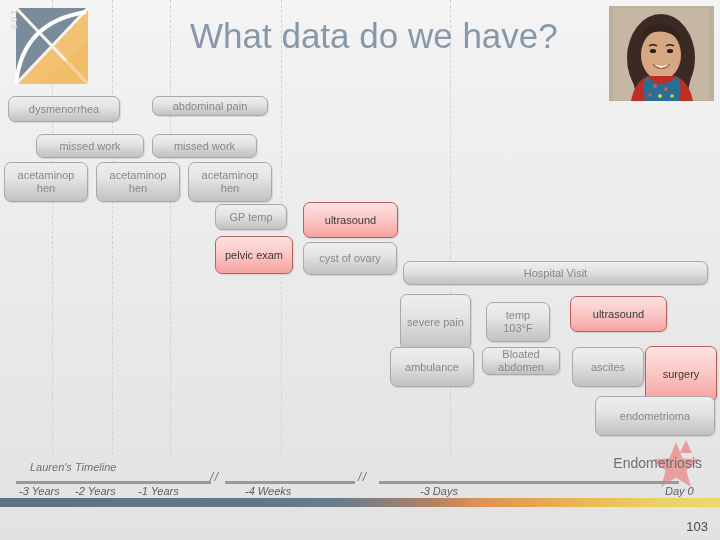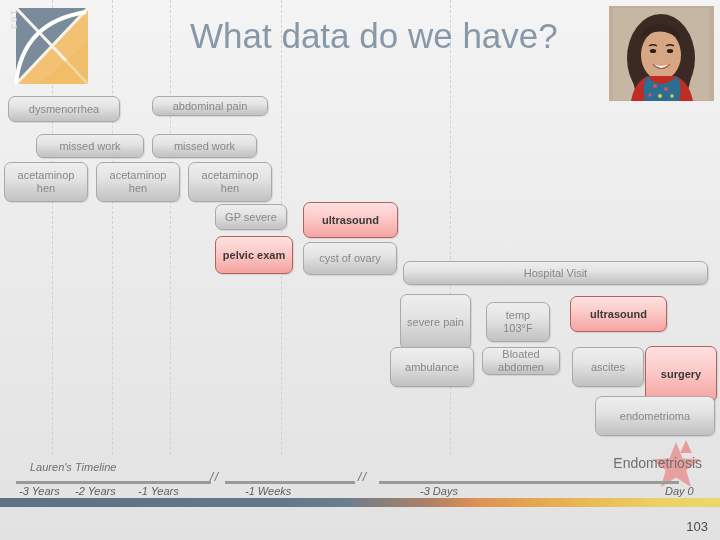--- a/index.html
+++ b/index.html
@@ -74,21 +74,20 @@
   }
   .node.gray{
     background:linear-gradient(180deg,#eeeeee 0%, #e4e4e4 40%, #cfcfcf 75%, #c2c2c2 100%);
     border:1px solid #a9a9a9;
     color:#888888;
   }
   .node.pink{
     background:linear-gradient(180deg,#fde2e1 0%, #fbc9c7 45%, #f5a3a1 100%);
     border:1px solid #b5625f;
     color:#3a3a3a;
-    font-weight:bold;
   }
   .node.wide{ font-size:11px; }
 
   
   .red-arrow{
     position:absolute;
     width:0;height:0;
     border-left:6px solid transparent;
     border-right:6px solid transparent;
     border-bottom:13px solid #e99d9a;
@@ -233,21 +232,21 @@
       <div class="node gray" style="left: 4px; top: 162px; width: 84px; height: 40px;">
         <span>acetaminop hen</span>
       </div>
       <div class="node gray" style="left: 96px; top: 162px; width: 84px; height: 40px;">
         <span>acetaminop hen</span>
       </div>
       <div class="node gray" style="left: 188px; top: 162px; width: 84px; height: 40px;">
         <span>acetaminop hen</span>
       </div>
       <div class="node gray" style="left: 215px; top: 204px; width: 72px; height: 26px;">
-        <span>GP severe</span>
+        <span>GP temp</span>
       </div>
       <div class="node pink" style="left: 303px; top: 202px; width: 95px; height: 36px;">
         <span>ultrasound</span>
       </div>
       <div class="node pink" style="left: 215px; top: 236px; width: 78px; height: 38px;">
         <span>pelvic exam</span>
       </div>
       <div class="node gray" style="left: 303px; top: 242px; width: 94px; height: 33px;">
         <span>cyst of ovary</span>
       </div>
@@ -291,21 +290,21 @@
 
   <div id="timeline">
       <div class="tl-seg" style="left: 16px; top: 481px; width: 195px;"></div>
       <div class="tl-seg" style="left: 225px; top: 481px; width: 130px;"></div>
       <div class="tl-seg" style="left: 379px; top: 481px; width: 300px;"></div>
       <div class="tl-break" style="left: 210px; top: 470px;">/ /</div>
       <div class="tl-break" style="left: 358px; top: 470px;">/ /</div>
       <div class="tl-tick" style="left: 19px; top: 485px;">-3 Years</div>
       <div class="tl-tick" style="left: 75px; top: 485px;">-2 Years</div>
       <div class="tl-tick" style="left: 138px; top: 485px;">-1 Years</div>
-      <div class="tl-tick" style="left: 245px; top: 485px;">-1 Weeks</div>
+      <div class="tl-tick" style="left: 245px; top: 485px;">-4 Weeks</div>
       <div class="tl-tick" style="left: 420px; top: 485px;">-3 Days</div>
       <div class="tl-tick" style="left: 665px; top: 485px;">Day 0</div>
     </div>
   <div class="tl-label" style="left:30px;top:461px;">Lauren's Timeline</div>
 
   <div class="footer-bar"></div>
   <div class="page-num">103</div>
 
 </div>
 

